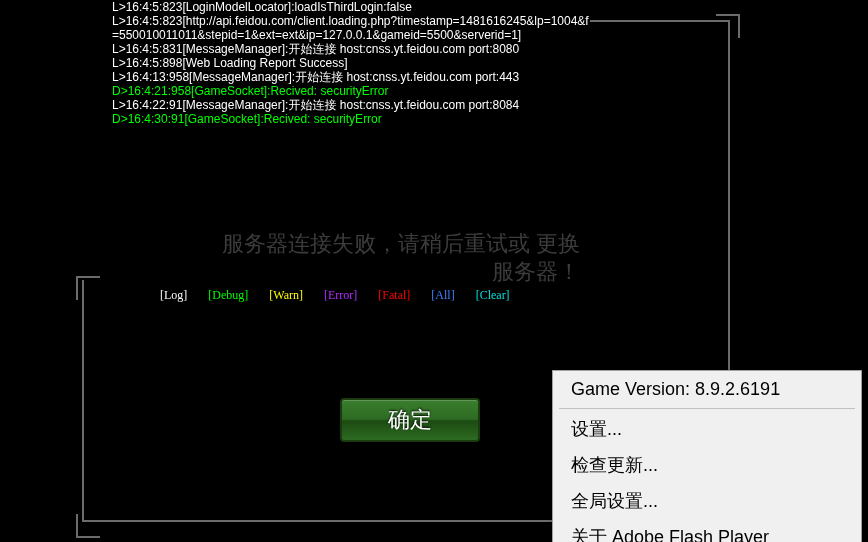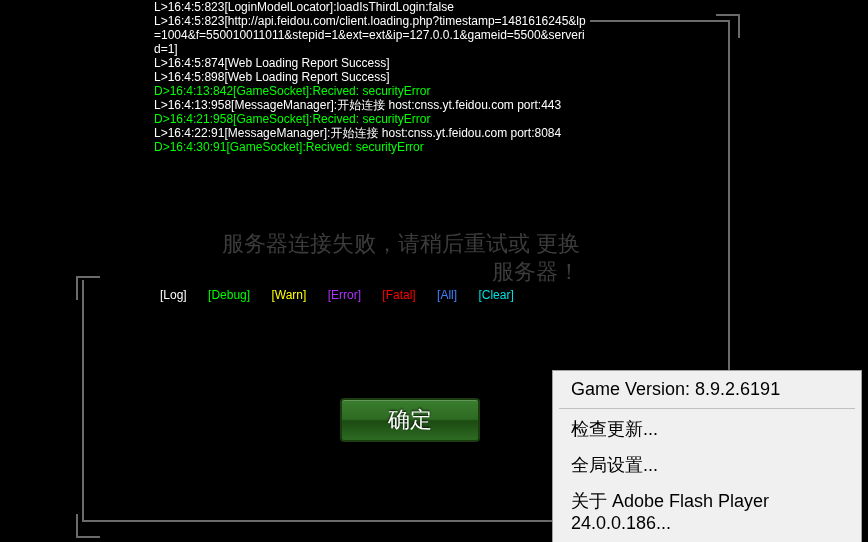--- a/index.html
+++ b/index.html
@@ -16,28 +16,28 @@
   position: absolute;
   left: 112px;
   top: 0;
   width: 478px;
   background: #000;
   color: #fff;
   font-family: Arial, sans-serif;
   font-size: 12px;
   line-height: 14px;
 }
-.console-line { white-space: pre-wrap; word-break: break-all; margin-left: 42px; }
+.console-line { white-space: pre-wrap; word-break: break-all; }
 .console-line.warn { color: #00ff00; }
 .console-line.white { color: #fff; }
 .filter-bar {
   position: absolute;
   left: 160px;
   top: 288px;
-  font-family: Liberation Sans, sans-serif;
+  font-family: Liberation Serif, serif;
   font-size: 12px;
 }
 .filter-bar span { margin-right: 18px; cursor: pointer; }
 .frame-v { position: absolute; width: 2px; background: #6b6b6b; }
 .frame-h { position: absolute; height: 2px; background: #6b6b6b; }
 .corner {
   position: absolute;
   width: 24px;
   height: 24px;
   border: 2px solid #6b6b6b;
@@ -105,23 +105,22 @@
 <div class="corner" style="left:716px; top:514px; border-top:none; border-left:none;"></div>
 <div class="corner" style="left:716px; top:14px; border-bottom:none; border-left:none;"></div>
 <div class="corner" style="left:76px; top:276px; border-bottom:none; border-right:none;"></div>
 
 <div class="shadow-text">服务器连接失败，请稍后重试或
 更换服务器！</div>
 
 <div class="console" id="console">
     <div class="console-line white">L&gt;16:4:5:823[LoginModelLocator]:loadIsThirdLogin:false</div>
     <div class="console-line white">L&gt;16:4:5:823[http://api.feidou.com/client.loading.php?timestamp=1481616245&amp;lp=1004&amp;f=550010011011&amp;stepid=1&amp;ext=ext&amp;ip=127.0.0.1&amp;gameid=5500&amp;serverid=1]</div>
-    <div class="console-line white">L&gt;16:4:5:874[Web Loading Report Success]</div>
+    <div class="console-line white">L&gt;16:4:5:831[MessageManager]:开始连接 host:cnss.yt.feidou.com port:8080</div>
     <div class="console-line white">L&gt;16:4:5:898[Web Loading Report Success]</div>
-    <div class="console-line warn">D&gt;16:4:13:842[GameSocket]:Recived: securityError</div>
     <div class="console-line white">L&gt;16:4:13:958[MessageManager]:开始连接 host:cnss.yt.feidou.com port:443</div>
     <div class="console-line warn">D&gt;16:4:21:958[GameSocket]:Recived: securityError</div>
     <div class="console-line white">L&gt;16:4:22:91[MessageManager]:开始连接 host:cnss.yt.feidou.com port:8084</div>
     <div class="console-line warn">D&gt;16:4:30:91[GameSocket]:Recived: securityError</div>
   </div>
 
 <div class="filter-bar">
   <span id="f-log" style="color: rgb(255, 255, 255);">[Log]</span>
   <span id="f-debug" style="color: rgb(0, 255, 0);">[Debug]</span>
   <span id="f-warn" style="color: rgb(255, 255, 0);">[Warn]</span>
@@ -129,16 +128,17 @@
   <span id="f-fatal" style="color: rgb(255, 0, 0);">[Fatal]</span>
   <span id="f-all" style="color: rgb(64, 128, 255);">[All]</span>
   <span id="f-clear" style="color: rgb(0, 224, 224);">[Clear]</span>
 </div>
 
 <div class="ok-button">确定</div>
 
 <div class="context-menu">
   <div class="item">Game Version: 8.9.2.6191</div>
   <div class="sep"></div>
+  <div class="item">设置...</div>
   <div class="item">检查更新...</div>
   <div class="item">全局设置...</div>
   <div class="item">关于 Adobe Flash Player 24.0.0.186...</div>
 </div>
 
 </body></html>

